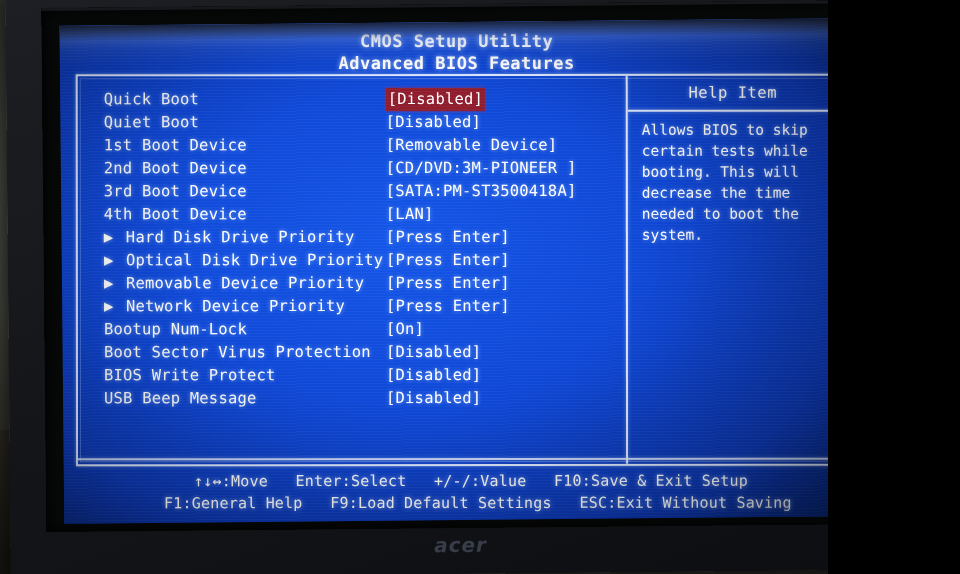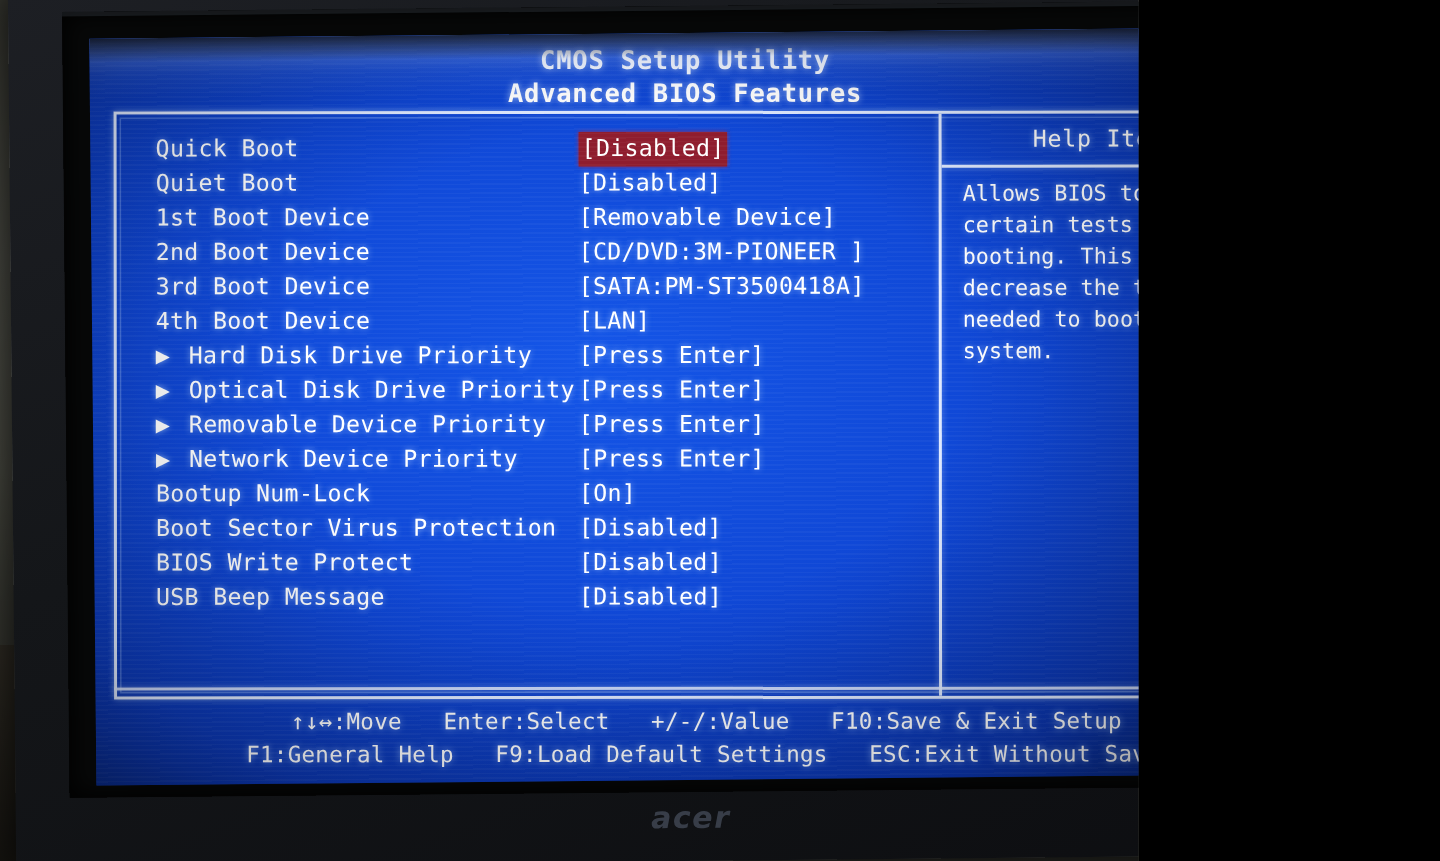--- a/index.html
+++ b/index.html
@@ -11,21 +11,21 @@
   body {
     width: 960px;
     height: 574px;
     overflow: hidden;
     font-family: "DejaVu Sans Mono", monospace;
   }
 
   
   #scene {
     position: relative;
-    width: 759px;
+    width: 828px;
     height: 574px;
     overflow: hidden;
     background: #3a3a32;
   }
 
   
   .wall {
     position: absolute;
     left: 0; top: 0;
     width: 960px; height: 574px;

